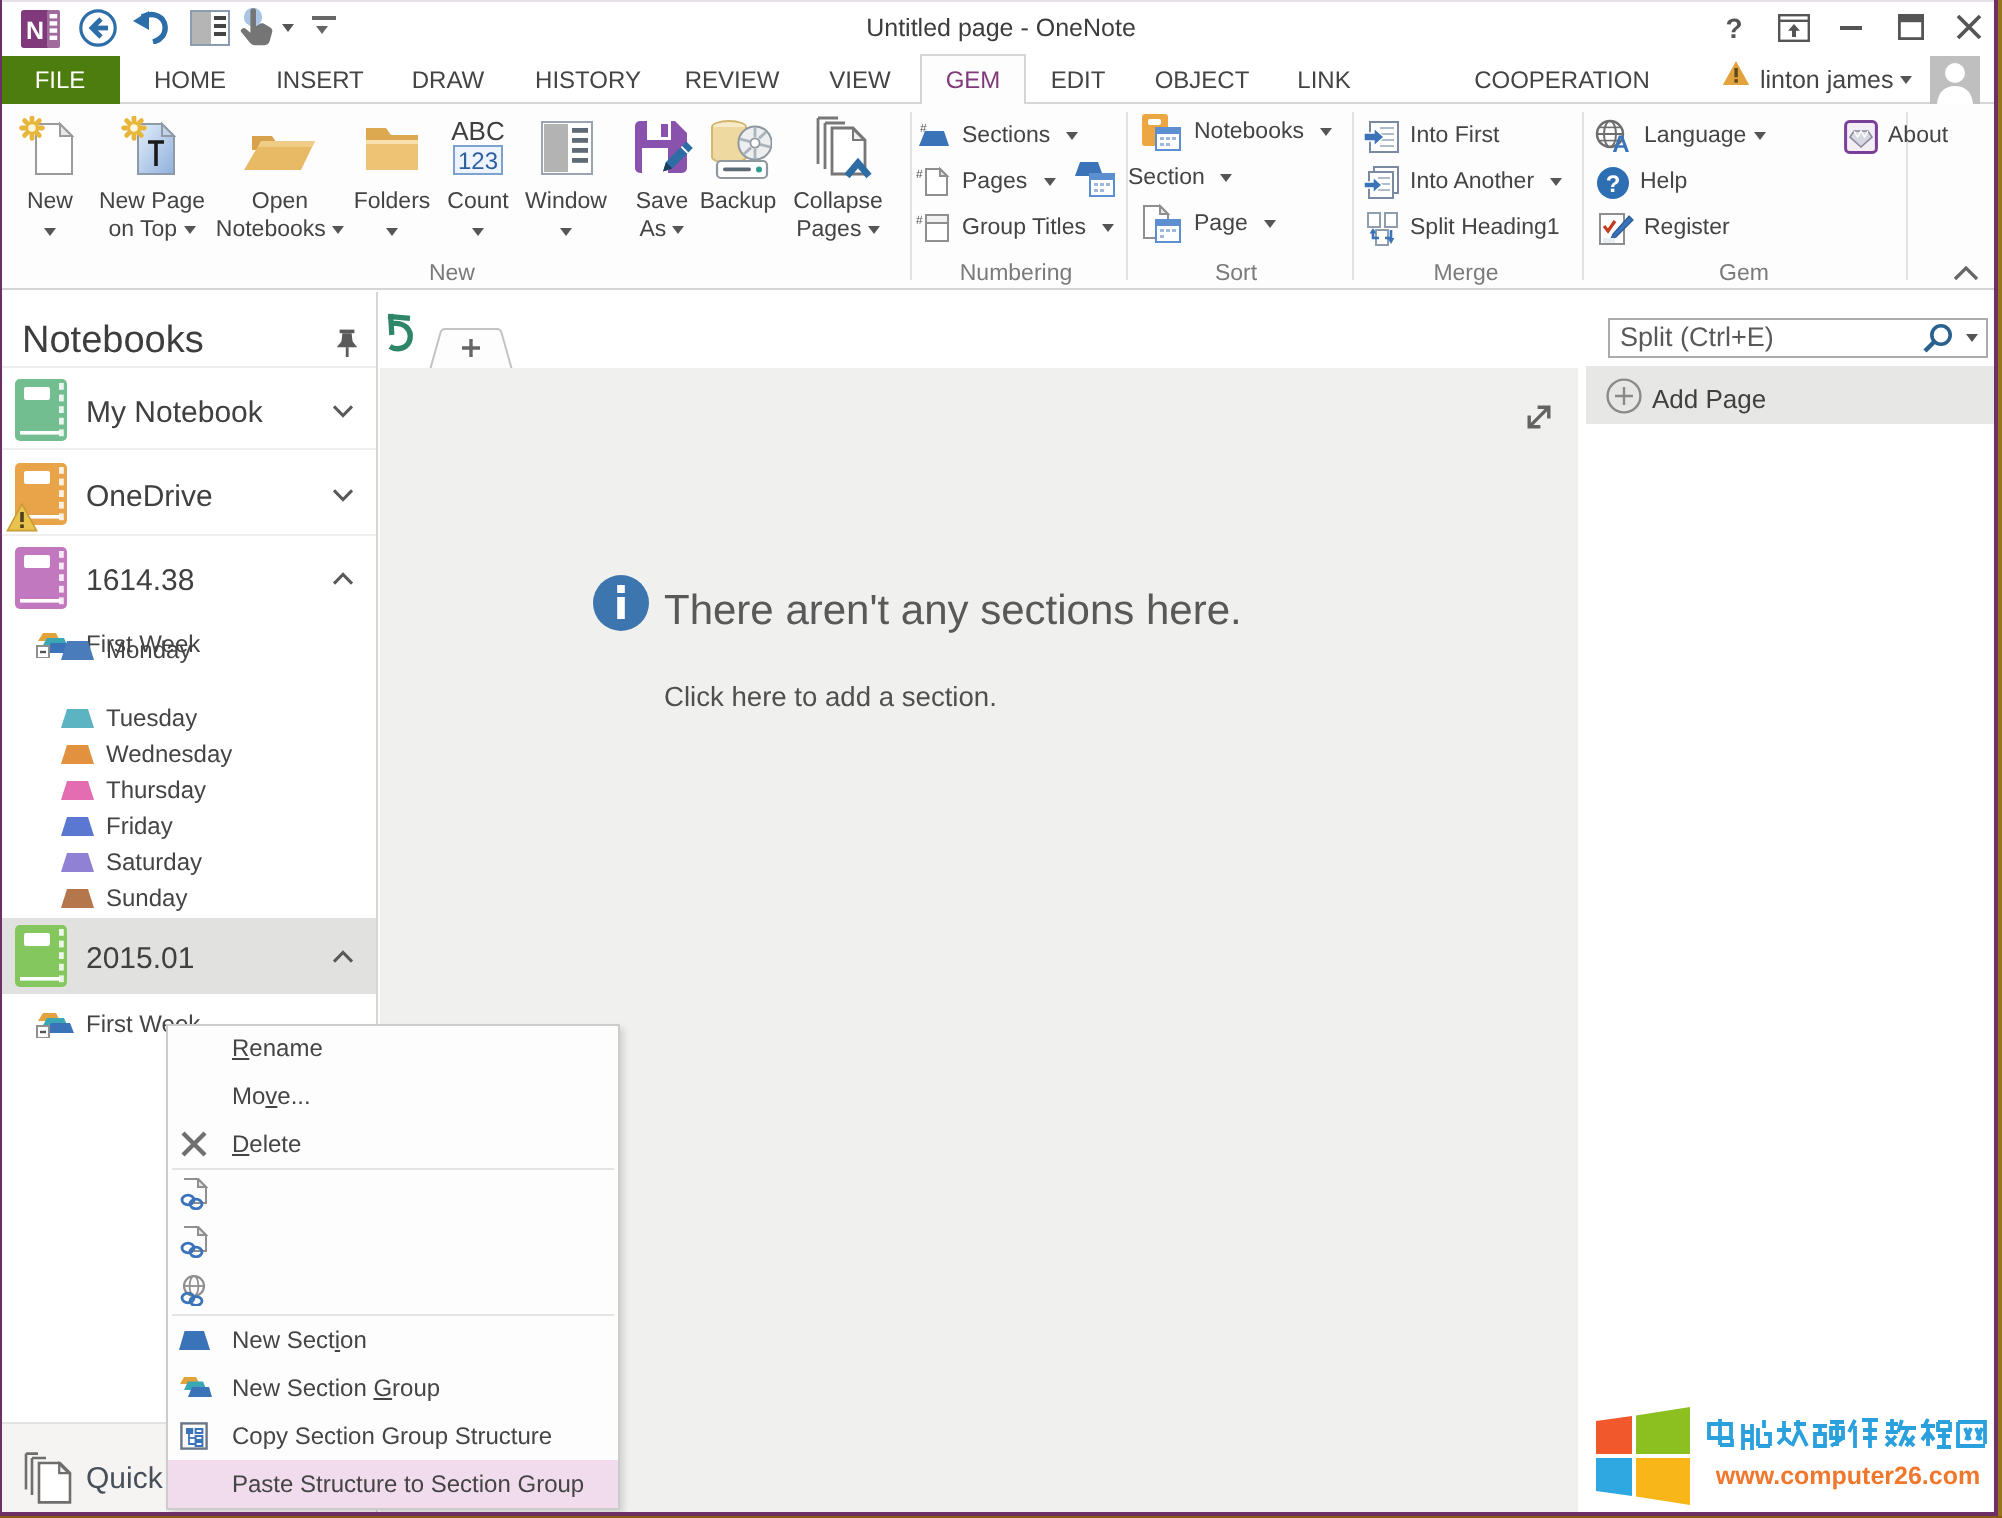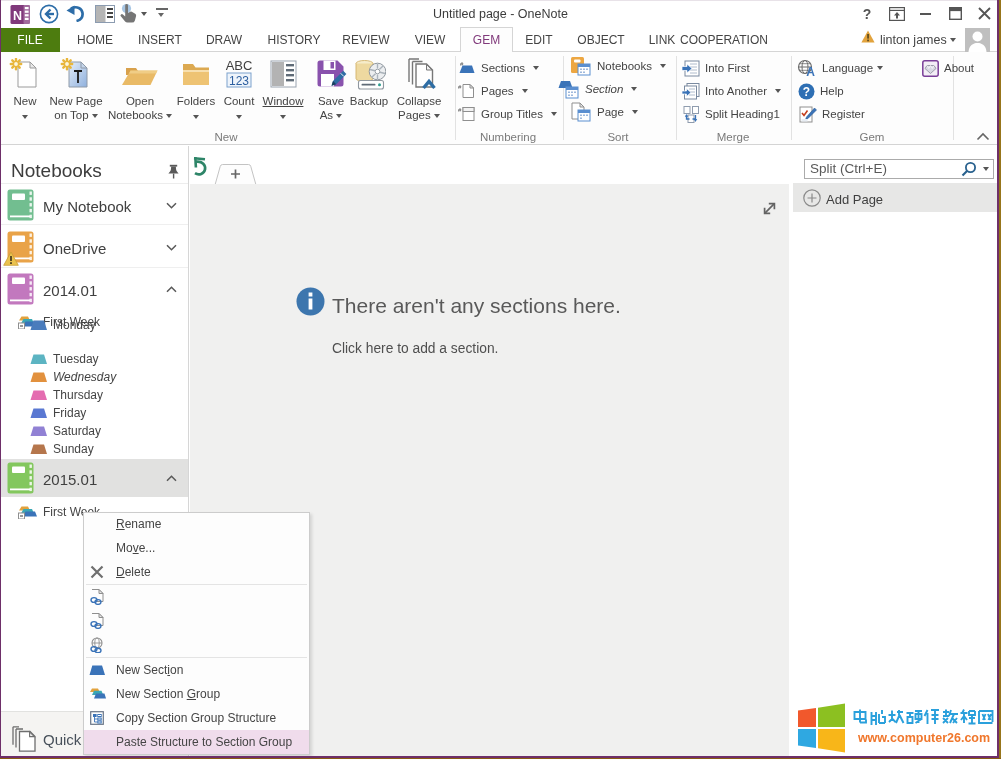--- a/index.html
+++ b/index.html
@@ -105,21 +105,21 @@
 <div class="a tab" style="left:70px;width:50px;">HOME</div>
 <div class="a tab" style="left:133px;width:54px;">INSERT</div>
 <div class="a tab" style="left:200px;width:48px;">DRAW</div>
 <div class="a tab" style="left:262px;width:64px;">HISTORY</div>
 <div class="a tab" style="left:337px;width:58px;">REVIEW</div>
 <div class="a tab" style="left:408px;width:44px;">VIEW</div>
 <div class="a" id="gemtab">GEM</div>
 <div class="a tab" style="left:522px;width:34px;">EDIT</div>
 <div class="a tab" style="left:572px;width:58px;">OBJECT</div>
 <div class="a tab" style="left:644px;width:36px;">LINK</div>
-<div class="a tab" style="left:679px;width:90px;">COOPERATION</div>
+<div class="a tab" style="left:736px;width:90px;">COOPERATION</div>
 <svg class="a" style="left:861px;top:30px;" width="14" height="13" viewBox="0 0 14 13">
   <path d="M7 0.5 L13.6 12.5 L0.4 12.5 Z" fill="#e2a33d"></path>
   <rect x="6.2" y="4" width="1.7" height="4.6" fill="#5d4a1e"></rect>
   <rect x="6.2" y="9.6" width="1.7" height="1.7" fill="#5d4a1e"></rect>
 </svg>
 <div class="a" style="left:880px;top:28px;height:24px;line-height:24px;font-size:12.5px;color:#444;">linton james</div>
 <div class="a caret" style="left:950px;top:38px;"></div>
 <svg class="a" style="left:965px;top:28px;" width="25" height="24" viewBox="0 0 25 24">
   <rect width="25" height="24" fill="#bfbfbf"></rect>
   <circle cx="12.5" cy="8.5" r="5" fill="#fff"></circle>
@@ -179,21 +179,21 @@
   Folders<br><span class="caret" style="margin-top:3px;"></span>
 </div>
 <div class="a bigbtn" style="left:217px;width:44px;">
   <svg class="ic" width="34" height="32" viewBox="0 0 34 32">
     <text x="17" y="12" font-size="13" fill="#3f3f3f" text-anchor="middle" font-family="Liberation Sans">ABC</text>
     <rect x="5" y="15" width="24" height="14" fill="#eef4fb" stroke="#7da2cd"></rect>
     <text x="17" y="26.5" font-size="12" fill="#2d5fa0" text-anchor="middle" font-family="Liberation Sans">123</text>
   </svg>
   Count<br><span class="caret" style="margin-top:3px;"></span>
 </div>
-<div class="a bigbtn" style="left:257px;width:52px;text-decoration:underline;">
+<div class="a bigbtn" style="left:257px;width:52px;">
   <svg class="ic" width="32" height="32" viewBox="0 0 32 32">
     <rect x="4" y="3" width="25" height="26" fill="#fff" stroke="#9aa4b0"></rect>
     <rect x="5" y="4" width="12" height="24" fill="#b3b3b3"></rect>
     <rect x="19" y="6" width="8" height="2.4" fill="#5f6b77"></rect>
     <rect x="19" y="11" width="8" height="2.4" fill="#5f6b77"></rect>
     <rect x="19" y="16" width="8" height="2.4" fill="#5f6b77"></rect>
     <rect x="19" y="21" width="8" height="2.4" fill="#5f6b77"></rect>
   </svg>
   Window<br><span class="caret" style="margin-top:3px;"></span>
 </div>
@@ -288,21 +288,21 @@
       <g fill="#9eb8dc">
         <rect x="10" y="12.5" width="2" height="1.5"></rect>
         <rect x="13" y="12.5" width="2" height="1.5"></rect>
         <rect x="16" y="12.5" width="2" height="1.5"></rect>
         <rect x="10" y="15.5" width="2" height="1.5"></rect>
         <rect x="13" y="15.5" width="2" height="1.5"></rect>
       </g>
     </svg>
   Notebooks <span class="caret" style="margin-left:8px;"></span>
 </div>
-<div class="a smallrow" style="left:558px;top:81px;font-style:italic;">
+<div class="a smallrow" style="left:537px;top:81px;">
   <svg width="22" height="20" viewBox="0 0 22 20">
       <path d="M3 2 L12 2 L14.5 9 L0.5 9 Z" fill="#3a73b8"></path>
       <rect x="8" y="8" width="12" height="11" fill="#fff" stroke="#5b8fd0"></rect>
       <rect x="8" y="8" width="12" height="3" fill="#5b8fd0"></rect>
       <g fill="#9eb8dc">
         <rect x="10" y="12.5" width="2" height="1.5"></rect>
         <rect x="13" y="12.5" width="2" height="1.5"></rect>
         <rect x="16" y="12.5" width="2" height="1.5"></rect>
         <rect x="10" y="15.5" width="2" height="1.5"></rect>
         <rect x="13" y="15.5" width="2" height="1.5"></rect>
@@ -454,21 +454,21 @@
   <rect x="5" y="4.5" width="13" height="6.5" rx="1" fill="#fff"></rect>
   <rect x="3" y="26.5" width="20" height="1.8" fill="#fff"></rect>
   <g fill="#ffffff" opacity="0.85">
       <rect x="22.5" y="2.5" width="2.4" height="3.4"></rect>
       <rect x="22.5" y="8.3" width="2.4" height="3.4"></rect>
       <rect x="22.5" y="14.1" width="2.4" height="3.4"></rect>
       <rect x="22.5" y="19.9" width="2.4" height="3.4"></rect>
       <rect x="22.5" y="25.7" width="2.4" height="3.4"></rect>
     </g>
 </svg>
-<div class="a nbtext" style="left:43px;top:282px;">2014.01</div>
+<div class="a nbtext" style="left:43px;top:282px;">1614.38</div>
 <svg class="a" style="left:166px;top:286px;" width="11" height="7" viewBox="0 0 11 7">
     <path d="M1 5.8 L5.5 1.2 L10 5.8" fill="none" stroke="#595959" stroke-width="1.5"></path>
   </svg>
 
 <div class="a secrow" style="top:313px;">
   <svg class="a" style="left:18px;top:3px;" width="19" height="13" viewBox="0 0 19 13">
       <path d="M3.5 0.5 L10 0.5 L12 4.5 L1 4.5 Z" fill="#e2a23c"></path>
       <path d="M5.5 3 L14 3 L16 7.5 L3 7.5 Z" fill="#3aa7b4"></path>
       <path d="M7.5 5.5 L17 5.5 L19 10.5 L5 10.5 Z" fill="#3a73b8"></path>
       <rect x="0.5" y="7" width="6" height="6" fill="#fff" stroke="#8f8f8f"></rect>
@@ -485,21 +485,21 @@
 <div class="a secrow" style="top:350px;">
     <svg class="a" style="left:30px;top:4px;" width="18" height="11" viewBox="0 0 18 11">
       <path d="M3.5 0.5 L14 0.5 L17 10 L0.5 10 Z" fill="#5cb4c2"></path>
     </svg>
     <span class="a" style="left:53px;">Tuesday</span>
   </div>
 <div class="a secrow" style="top:368px;">
     <svg class="a" style="left:30px;top:4px;" width="18" height="11" viewBox="0 0 18 11">
       <path d="M3.5 0.5 L14 0.5 L17 10 L0.5 10 Z" fill="#e2913e"></path>
     </svg>
-    <span class="a" style="left:53px;font-style:italic;">Wednesday</span>
+    <span class="a" style="left:53px;">Wednesday</span>
   </div>
 <div class="a secrow" style="top:386px;">
     <svg class="a" style="left:30px;top:4px;" width="18" height="11" viewBox="0 0 18 11">
       <path d="M3.5 0.5 L14 0.5 L17 10 L0.5 10 Z" fill="#e46cb0"></path>
     </svg>
     <span class="a" style="left:53px;">Thursday</span>
   </div>
 <div class="a secrow" style="top:404px;">
     <svg class="a" style="left:30px;top:4px;" width="18" height="11" viewBox="0 0 18 11">
       <path d="M3.5 0.5 L14 0.5 L17 10 L0.5 10 Z" fill="#5a78d2"></path>

